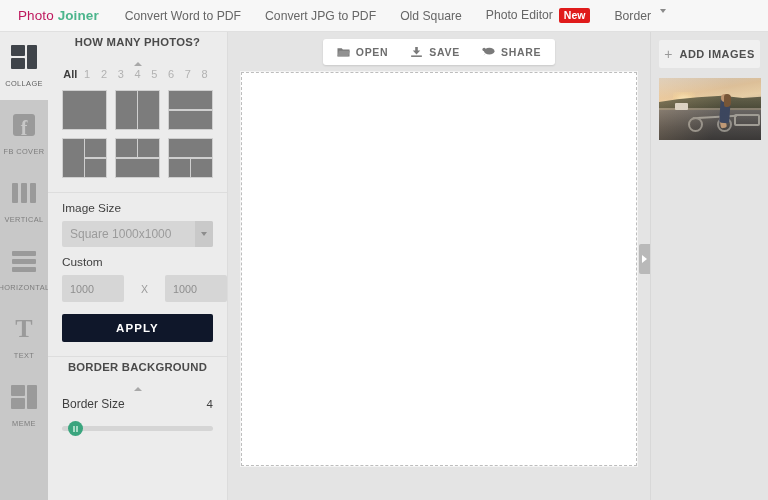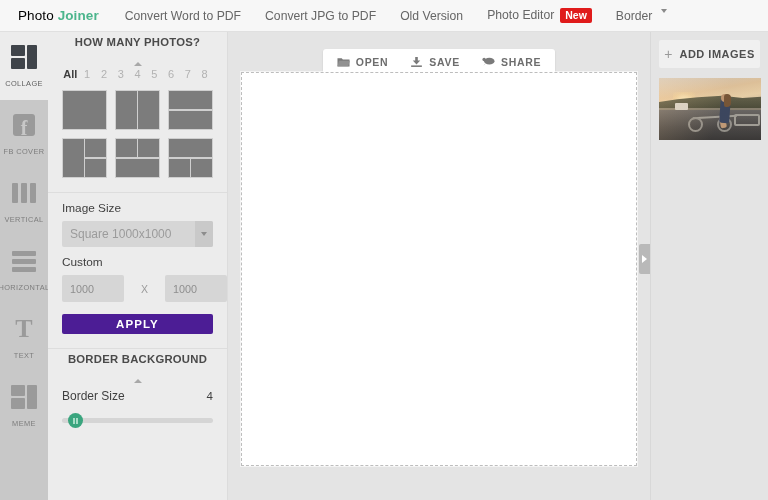--- a/index.html
+++ b/index.html
@@ -21,21 +21,21 @@
     align-items: center;
     padding-left: 18px;
     gap: 0;
   }
   .brand {
     font-size: 13.5px;
     letter-spacing: 0.1px;
     margin-right: 26px;
     white-space: nowrap;
   }
-  .brand .b1 { color: #000000; }
+  .brand .b1 { color: #be185d; }
   .brand .b2 { color: #4bb58c; font-weight: 600; }
 
   .navitem {
     font-size: 12.2px;
     color: #666;
     margin-right: 24px;
     white-space: nowrap;
     display: flex;
     gap: 6px;
   }
@@ -184,21 +184,21 @@
 
   .custom-row { display: flex; align-items: center; gap: 17px; margin-bottom: 12px; }
   .cinput {
     width: 62px; height: 27px; background: #d6d6d6; border: none;
     border-radius: 2px; font-size: 10.8px; color: #8e8e8e; padding-left: 8px;
     font-family: "Liberation Sans", sans-serif;
   }
   .xsep { font-size: 10.5px; color: #9b9b9b; }
 
   .apply-btn {
-    width: 100%; height: 20px; background: #4c1d95; color: #fff;
+    width: 100%; height: 28px; background: #0f172a; color: #fff;
     border: none; border-radius: 2px; font-size: 11.5px; font-weight: 700;
     letter-spacing: 1.1px; cursor: pointer;
     font-family: "Liberation Sans", sans-serif;
   }
 
   .bsize-row {
     display: flex; justify-content: space-between; align-items: baseline;
     margin-top: 6px; margin-bottom: 10px;
   }
   .bsize-lbl { font-size: 12px; color: #3f3f3f; }
@@ -219,21 +219,21 @@
   
   #work {
     flex: 1 1 auto;
     position: relative;
     background: #e4e4e4;
     display: flex;
     flex-direction: column;
     align-items: center;
   }
   #toolbar {
-    margin-top: 17px;
+    margin-top: 7px;
     background: #fff;
     border-radius: 3px;
     height: 26px;
     display: flex;
     align-items: center;
     padding: 0 14px;
     gap: 22px;
     box-shadow: 0 1px 2px rgba(0,0,0,0.12);
   }
   .tb-btn {
@@ -360,21 +360,21 @@
     <span class="b1">Photo </span><span class="b2">Joiner</span>
   </div>
 
   <div class="navitem">
     <span>Convert Word to PDF</span>
   </div>
   <div class="navitem">
     <span>Convert JPG to PDF</span>
   </div>
   <div class="navitem">
-    <span>Old Version</span>
+    <span>Old Square</span>
   </div>
   <div class="navitem">
     <span>Photo Editor</span>
     <span class="badge-new">New</span>
   </div>
   <div class="navitem">
     <span>Border</span>
     <span class="caret-down"></span>
   </div>
 </div>

